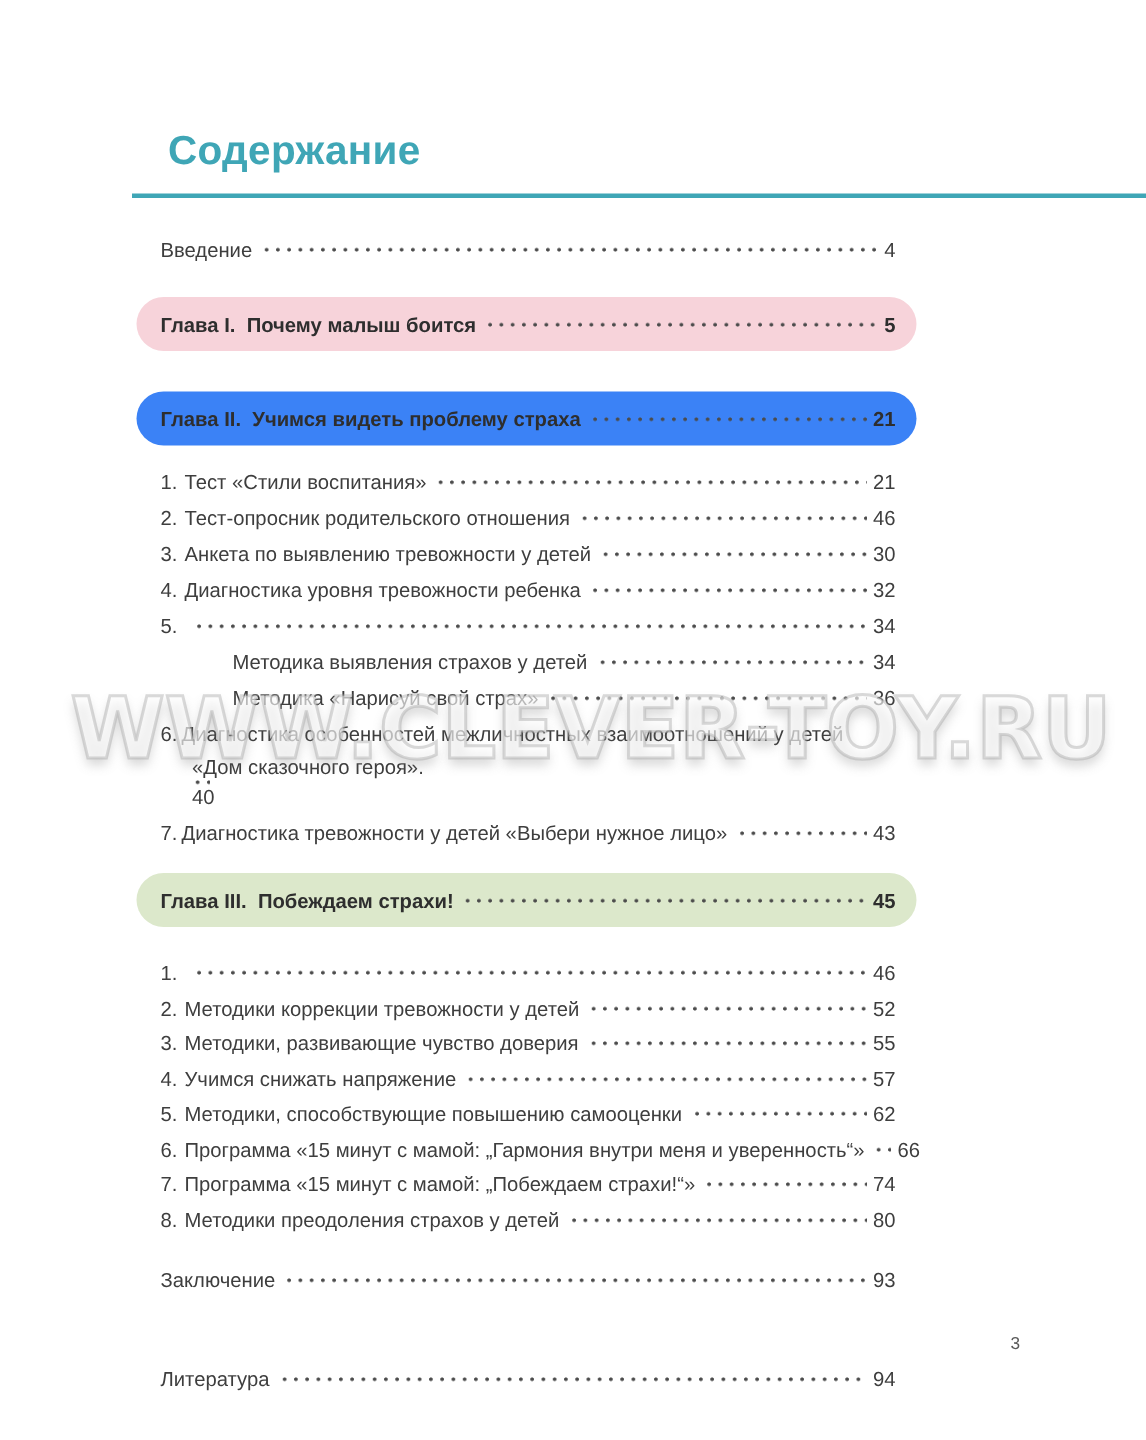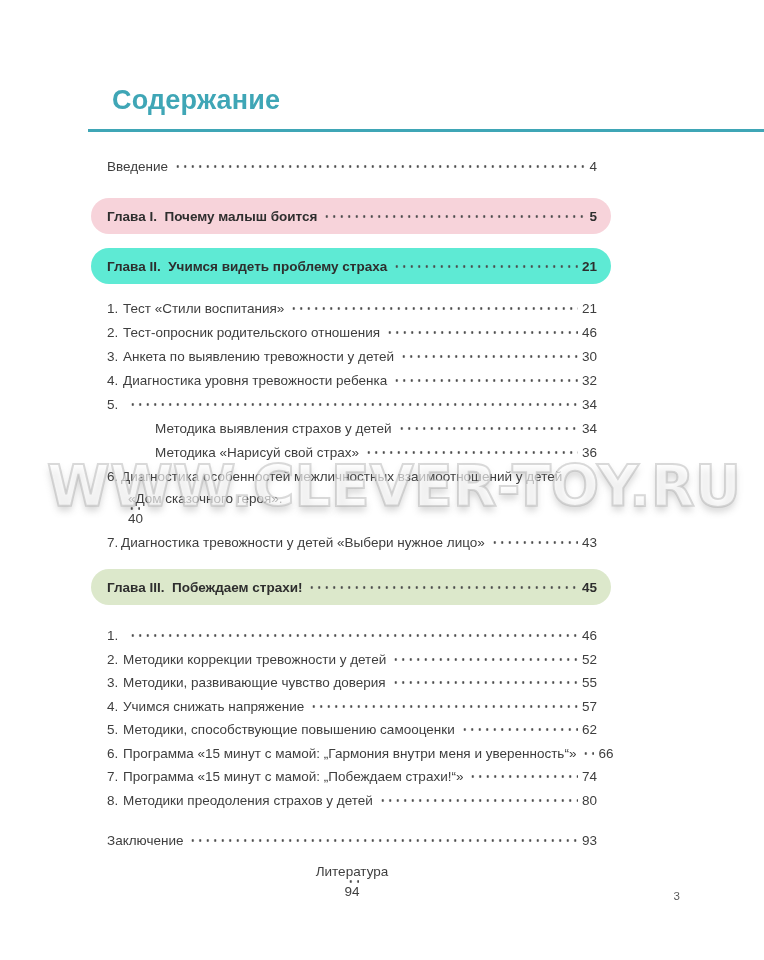--- a/index.html
+++ b/index.html
@@ -63,21 +63,21 @@
   .intro-row { margin-top: 26px; }
 
   .bar {
     border-radius: 18px;
     padding: 10px 0 9px;
     font-weight: 700;
     color: #2e2e2e;
   }
   .bar .row { margin-bottom: 0; }
   .bar-1 { margin-top: 23px; background: #f7d3da; }
-  .bar-2 { margin-top: 14px; background: #5eead4; }
+  .bar-2 { margin-top: 27px; background: #3b82f6; }
   .bar-3 { margin-top: 18px; background: #dce8cb; }
 
   .items { margin-top: 16px; }
   .items-3 { margin-top: 22px; }
   .items-3 .row { margin-bottom: 6.5px; }
 
   .subitem { margin-left: 64px; }
 
   .multiline { margin: 0 14px 7px 16px; }
   .multiline .line1 {
@@ -86,21 +86,21 @@
   }
   .multiline .line1 .num { flex: none; width: 14px; }
   .multiline .line2 {
     display: flex;
     align-items: baseline;
     margin: 5px 0 0 15px;
     flex-direction: column;
   }
 
   .end-row-1 { margin-top: 23px; }
-  .end-row-2 { margin-top: 14px; flex-direction: column; }
+  .end-row-2 { margin-top: 49px; }
 
   .folio {
     position: absolute;
     top: 890px;
     right: 84px;
     font-size: 11.5px;
     color: #5a5a5a;
   }
 
   .watermark {

